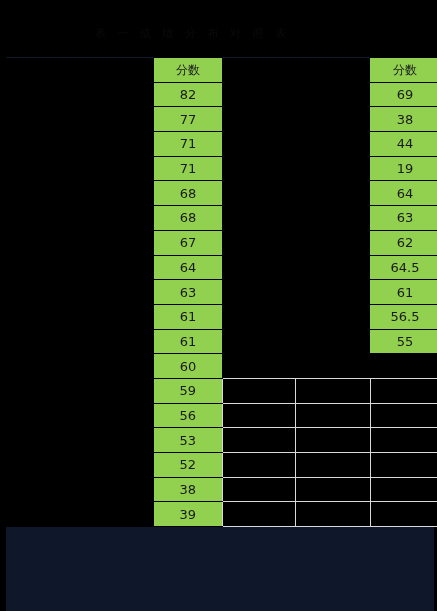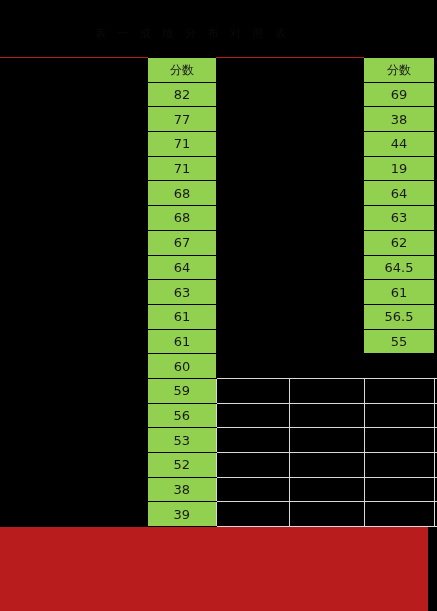--- a/index.html
+++ b/index.html
@@ -33,24 +33,24 @@
     font-size: 11px;
     letter-spacing: 4px;
     white-space: nowrap;
     color: #0b0b0b;           
     font-family: "DejaVu Sans", sans-serif;
   }
 
   
   #sheet {
     position: absolute;
-    left: 0; top: 57px;
+    left: 6px; top: 57px;
     width: 428px;
     height: 554px;
-    background: #b91c1c;
+    background: #0f172a;
   }
 
   .grid-table {
     position: absolute;
     left: 0; top: 0;
     border-collapse: collapse;
     table-layout: fixed;
     width: 437px;
   }
   .grid-table td {

